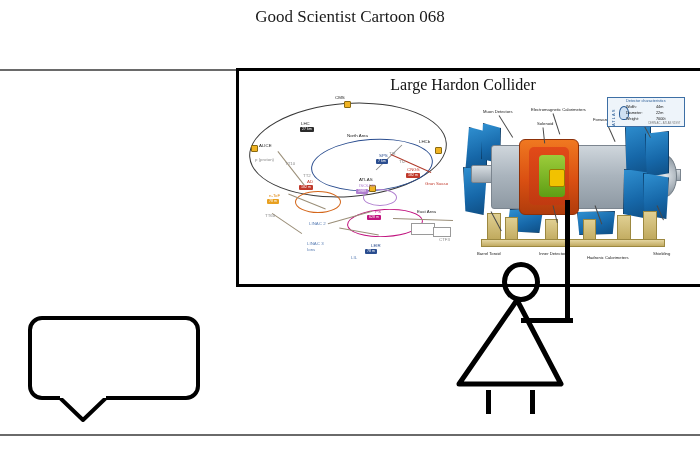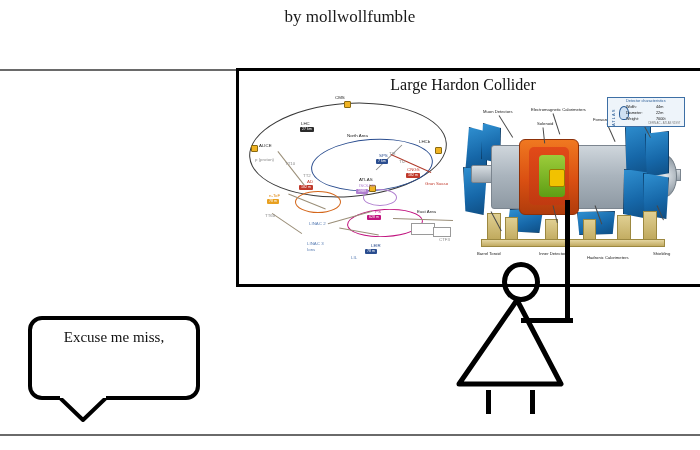--- a/index.html
+++ b/index.html
@@ -136,21 +136,21 @@
   #bubble-text{position:absolute;left:0;top:6px;width:164px;text-align:center;
        font-size:15px;line-height:23px;color:#111;}
   .bline{display:block;white-space:nowrap;}
   #bubble-tail{position:absolute;left:58px;top:396px;width:50px;height:26px;}
 </style>
 </head>
 <body>
 
 <div id="header">
   <div id="title-block">
-    <span id="title-line2" class="tline">by mollwollfumble</span>
+    <span id="title-line1" class="tline">Good Scientist Cartoon 068</span>
   </div>
   <div id="header-rule"></div>
 </div>
 
 <div id="slide-panel">
 
   <div id="slide-title">Large Hardon Collider</div>
 
   <div id="complex">
     <div class="ring" id="ring-lhc"></div>
@@ -289,21 +289,20 @@
   <svg id="fig-dress" viewBox="0 0 110 90">
     <polygon points="62,2 106,86 4,86" fill="none" stroke="#000" stroke-width="5" stroke-linejoin="round"></polygon>
   </svg>
   <div id="fig-arm-h"></div>
   <div id="fig-leg-l"></div>
   <div id="fig-leg-r"></div>
 </div>
 
 <div id="bubble">
   <div id="bubble-text">
-    <span class="bline">Excuse me miss,</span>
   </div>
 </div>
 <svg id="bubble-tail" viewBox="0 0 50 26">
   <polygon points="0,0 50,0 25,24" fill="#ffffff" stroke="#000000" stroke-width="4" stroke-linejoin="round"></polygon>
   <rect x="2" y="-6" width="46" height="8" fill="#ffffff"></rect>
 </svg>
 
 <div id="bottom-rule"></div>
 
 </body></html>

